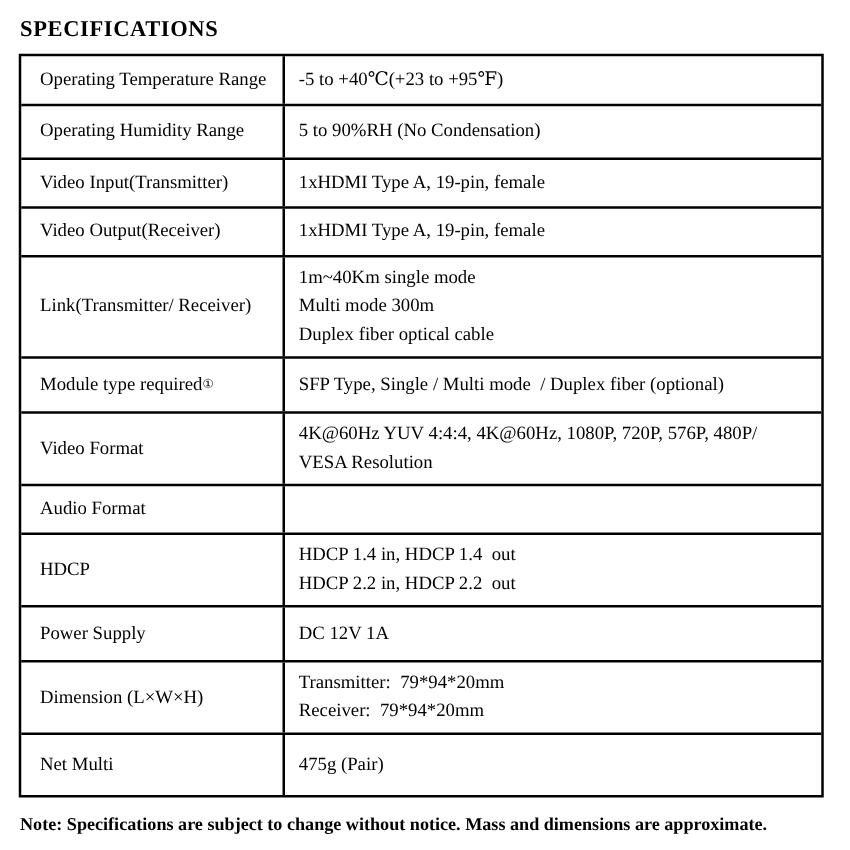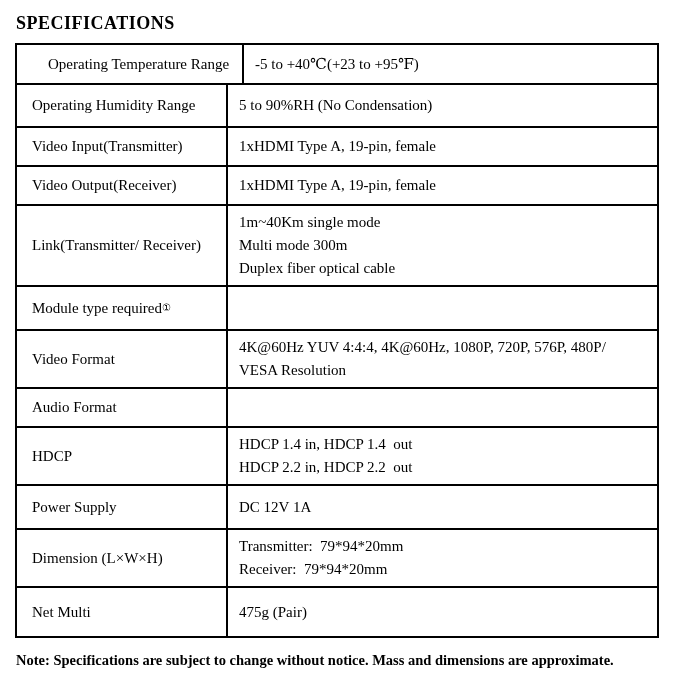--- a/index.html
+++ b/index.html
@@ -25,21 +25,20 @@
     width: 644px;
     border: 2px solid #000000;
     box-sizing: border-box;
   }
   .spec-row {
     display: flex;
     border-top: 2px solid #000000;
   }
   .spec-row:first-child {
     border-top: none;
-    margin-left: 16px;
   }
   .label-cell {
     width: 211px;
     min-width: 211px;
     box-sizing: border-box;
     border-right: 2px solid #000000;
     display: flex;
     align-items: center;
     padding: 5px 6px 5px 15px;
     font-size: 15px;
@@ -119,20 +118,23 @@
       <div class="value-line">Multi mode 300m</div>
       <div class="value-line">Duplex fiber optical cable</div>
     </div>
   </div>
 
   <div class="spec-row" style="min-height:42px">
     <div class="label-cell">
         <span>Module type required</span>
         <sup>①</sup>
       </div>
+    <div class="value-cell">
+      <div class="value-line">SFP Type, Single / Multi mode  / Duplex fiber (optional)</div>
+    </div>
   </div>
 
   <div class="spec-row" style="min-height:51px">
     <div class="label-cell">
         <span>Video Format</span>
       </div>
     <div class="value-cell">
       <div class="value-line">4K@60Hz YUV 4:4:4, 4K@60Hz, 1080P, 720P, 576P, 480P/</div>
       <div class="value-line">VESA Resolution</div>
     </div>

